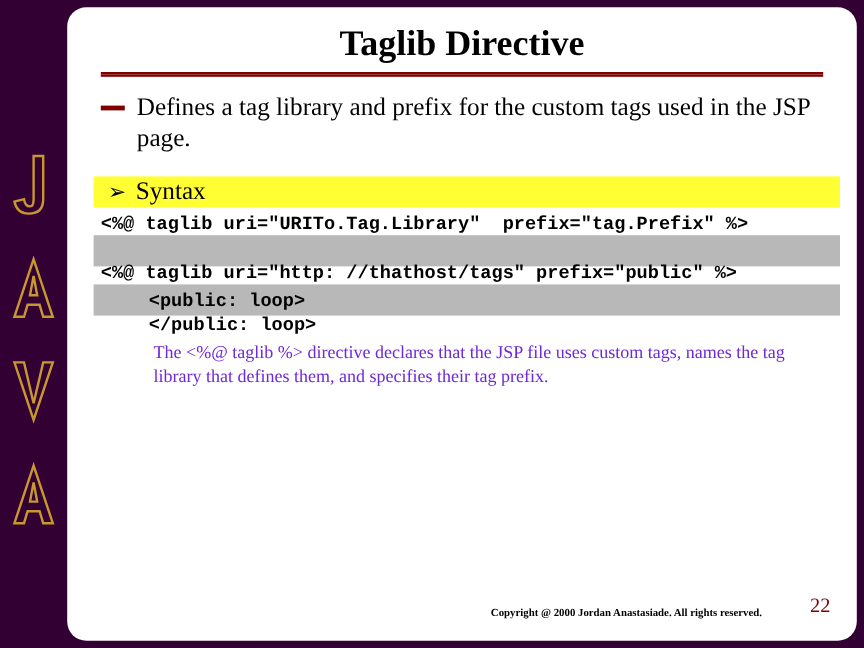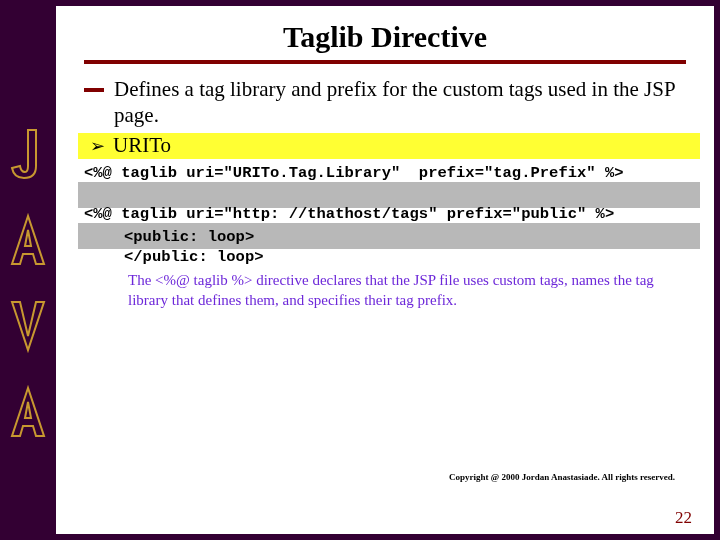--- a/index.html
+++ b/index.html
@@ -12,20 +12,21 @@
     position: relative;
   }
   .slide {
     position: absolute;
     top: 6px;
     left: 56px;
     width: 658px;
     height: 528px;
     background: #ffffff;
     padding: 14px 28px 10px 28px;
+    border-radius: 16px;
   }
   .java-rail {
     position: absolute;
     left: 4px;
     top: 6px;
     width: 48px;
     height: 528px;
     display: flex;
     flex-direction: column;
     justify-content: flex-start;
@@ -46,21 +47,21 @@
   }
   .title-rule {
     height: 2px;
     background: #800000;
     box-shadow: 0 2px 0 #800000;
     margin-bottom: 14px;
   }
   .body-bullet {
     display: flex;
     align-items: flex-start;
-    margin-bottom: 4px;
+    margin-bottom: 18px;
   }
   .body-bullet .dash {
     width: 20px;
     height: 4px;
     background: #800000;
     margin-top: 12px;
     margin-right: 10px;
     flex-shrink: 0;
   }
   .body-text {
@@ -115,26 +116,27 @@
   }
   .explain {
     font-size: 15px;
     line-height: 1.3;
     color: #6d28d9;
     margin-top: 4px;
     margin-left: 44px;
   }
   .footer {
     position: absolute;
-    bottom: 6px;
+    bottom: 19px;
     left: 28px;
     right: 22px;
     display: flex;
     justify-content: flex-end;
-    align-items: flex-start;
+    align-items: flex-end;
+    gap: 40px;
   }
   .copyright {
     font-family: Georgia, "Times New Roman", serif;
     font-size: 9px;
     font-weight: bold;
     color: #000;
   }
   .pagenum {
     font-size: 17px;
     color: #800000;
@@ -166,21 +168,21 @@
 
   <div class="body-bullet">
     <div class="dash"></div>
     <div class="body-text">Defines a tag library and prefix for the custom tags used in the JSP page.</div>
   </div>
 
   <div style="position:relative;">
     <div class="yellow-bar" style="left:-6px; top:0; width:622px;"></div>
     <div class="sub-bullet">
       <span class="arrow">➢</span>
-      <span class="sub-text">URITo</span>
+      <span class="sub-text">Syntax</span>
     </div>
   </div>
 
   <div class="code-block">
     <div class="grey-bar" style="left:-6px; top:18px; width:622px; height:26px;"></div>
     <div class="code-text">&lt;%@ taglib uri="URITo.Tag.Library"  prefix="tag.Prefix" %&gt;</div>
   </div>
 
   <div style="height:18px;"></div>
 

